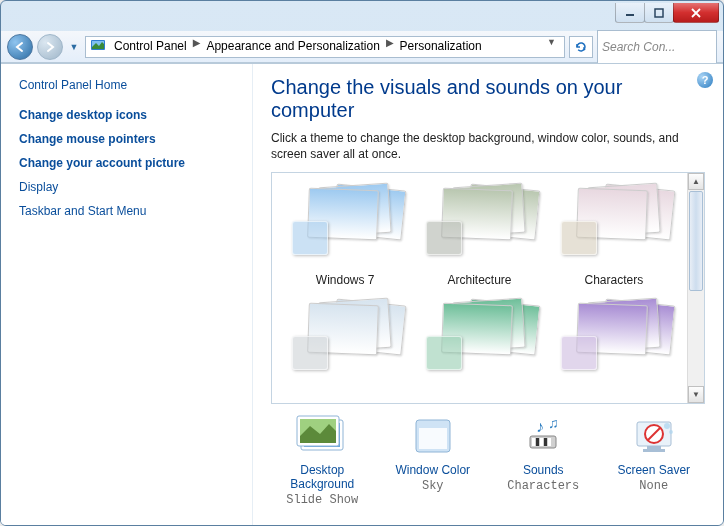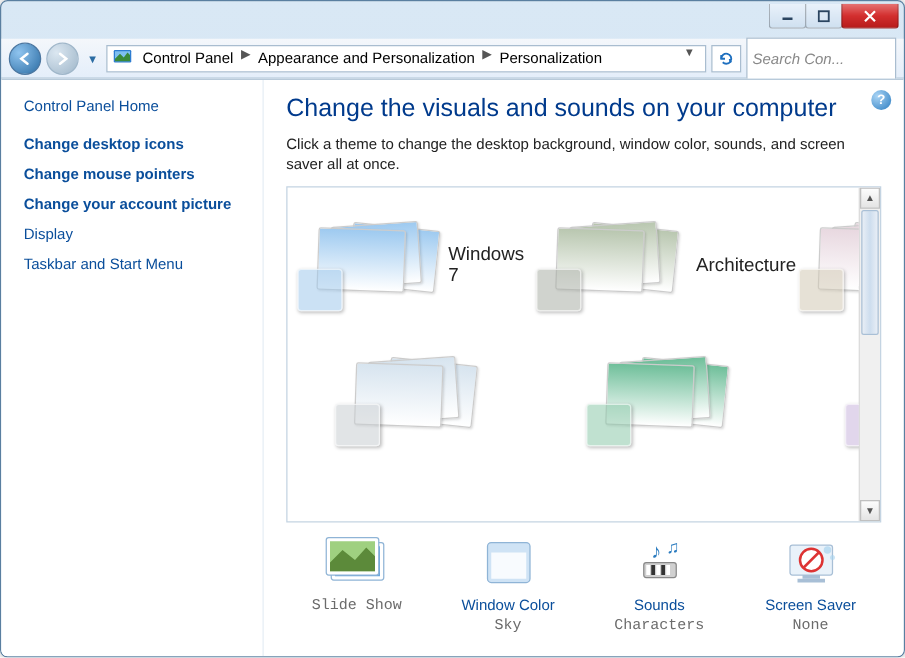--- a/index.html
+++ b/index.html
@@ -15,32 +15,32 @@
 .navbtn.fwd { background: radial-gradient(circle at 30% 30%, #dbe7f1, #9fb6c9); border-color: #9fb6c9; color: #eef4fa; }
 .histdrop { width: 14px; height: 18px; display: flex; align-items: center; justify-content: center; color: #2b6ca3; font-size: 9px; }
 .address { flex: 1; height: 22px; background: #fff; border: 1px solid #a9bdd0; display: flex; align-items: flex-start; font-size: 12px; color: #000; padding: 0 2px; }
 .address .aicon { width: 16px; height: 16px; margin: 0 4px 0 2px; display: inline-block; }
 .address .crumb { padding: 2px 4px; cursor: default; }
 .address .sep { color: #555; padding: 0 2px; font-size: 10px; }
 .address .adrop { margin-left: auto; padding: 0 6px; color: #555; font-size: 9px; }
 .refresh { width: 24px; height: 22px; background: #fff; border: 1px solid #a9bdd0; display: flex; align-items: center; justify-content: center; color: #1e6fbf; font-size: 13px; }
 .search { width: 120px; height: 22px; background: #fff; border: 1px solid #a9bdd0; display: flex; align-items: center; padding: 16px 4px; color: #888; font-size: 12px; font-style: italic; }
 .content { flex: 1; display: flex; background: #fff; border-top: 1px solid #b8cada; overflow: hidden; }
-.sidebar { width: 210px; background: #fff; padding: 14px 10px 14px 18px; display: flex; flex-direction: column; font-size: 12px; border-right: 1px solid #e6eef5; }
+.sidebar { width: 252px; background: #fff; padding: 14px 10px 14px 18px; display: flex; flex-direction: column; font-size: 12px; border-right: 1px solid #e6eef5; }
 .sidebar .homelink { color: #0a4e9b; margin-bottom: 16px; }
 .sidebar .link { color: #0a4e9b; margin-bottom: 10px; cursor: pointer; font-weight: bold; }
 .sidebar .seealso { margin-top: auto; color: #7a7a7a; font-size: 12px; margin-bottom: 8px; }
 .sidebar .sa { color: #0a4e9b; margin-bottom: 10px; cursor: pointer; }
 .main { flex: 1; padding: 12px 18px 12px 18px; position: relative; display: flex; flex-direction: column; overflow: hidden; }
 .helpicon { position: absolute; top: 8px; right: 10px; width: 16px; height: 16px; border-radius: 50%; background: radial-gradient(circle at 30% 30%, #a9d4f5, #2b7cc0); color: #fff; font-size: 11px; font-weight: bold; display: flex; align-items: center; justify-content: center; }
 .heading { color: #003a8c; font-size: 20px; font-weight: 400; margin-bottom: 8px; }
 .subtext { font-size: 12px; color: #222; margin-bottom: 10px; line-height: 1.35; }
 .themebox { border: 1px solid #c4d4e2; flex: 1; position: relative; overflow: hidden; display: flex; }
 .themegrid { flex: 1; display: grid; grid-template-columns: repeat(3, 1fr); grid-auto-rows: 108px; padding: 8px 6px; gap: 0; overflow: hidden; }
-.theme { display: flex; flex-direction: row; align-items: center; justify-content: center; font-size: 15px; color: #222; gap: 20px; cursor: pointer; }
+.theme { display: flex; flex-direction: column; align-items: center; justify-content: center; font-size: 12px; color: #222; gap: 20px; cursor: pointer; }
 .theme .stack { position: relative; width: 110px; height: 70px; }
 .theme .sheet { position: absolute; width: 70px; height: 50px; border: 1px solid #ccc; background: #e6f0fa; top: 0; left: 20px; box-shadow: 1px 1px 2px rgba(0,0,0,0.15); border-radius: 2px; }
 .theme .sheet.s1 { top: 4px; left: 44px; transform: rotate(6deg); }
 .theme .sheet.s2 { top: 2px; left: 30px; transform: rotate(-4deg); }
 .theme .sheet.s3 { top: 6px; left: 18px; transform: rotate(2deg); }
 .theme .chip { position: absolute; width: 36px; height: 34px; border: 1px solid rgba(255,255,255,0.6); bottom: -2px; left: 2px; border-radius: 3px; box-shadow: 1px 1px 3px rgba(0,0,0,0.25); }
 .scrollbar { width: 17px; background: #f0f0f0; border-left: 1px solid #dcdcdc; display: flex; flex-direction: column; }
 .sbtn { height: 17px; background: linear-gradient(#fdfdfd,#e4e4e4); border: 1px solid #c0c0c0; margin: 0; font-size: 8px; color: #555; display: flex; align-items: center; justify-content: center; }
 .sthumb { flex: 0 0 100px; background: linear-gradient(90deg,#e8eef6,#cdddee,#e8eef6); border: 1px solid #a8bfd6; margin: 1px; border-radius: 2px; position: relative; }
 .strack { flex: 1; }
@@ -195,20 +195,21 @@
           <div class="bitem">
             <div class="bicon">
               <svg width="54" height="44" viewBox="0 0 54 44">
                 <rect x="6" y="6" width="42" height="30" rx="2" fill="#fff" stroke="#8fb4d6"></rect>
                 <rect x="9" y="9" width="36" height="24" fill="#6aa7de"></rect>
                 <rect x="2" y="2" width="42" height="30" rx="2" fill="#fff" stroke="#8fb4d6"></rect>
                 <rect x="5" y="5" width="36" height="24" fill="#9fd080"></rect>
                 <path d="M5 22 L15 12 L25 20 L34 10 L41 17 L41 29 L5 29 Z" fill="#5c8a3a"></path>
               </svg>
             </div>
+            <div class="blabel">Desktop Background</div>
             <div class="bval">Slide Show</div>
           </div>
           <div class="bitem">
             <div class="bicon">
               <svg width="54" height="44" viewBox="0 0 54 44">
                 <rect x="10" y="6" width="34" height="32" rx="3" fill="rgba(160,200,235,0.5)" stroke="#8fb4d6"></rect>
                 <rect x="13" y="14" width="28" height="21" fill="#ffffff" opacity="0.85"></rect>
               </svg>
             </div>
             <div class="blabel">Window Color</div>

